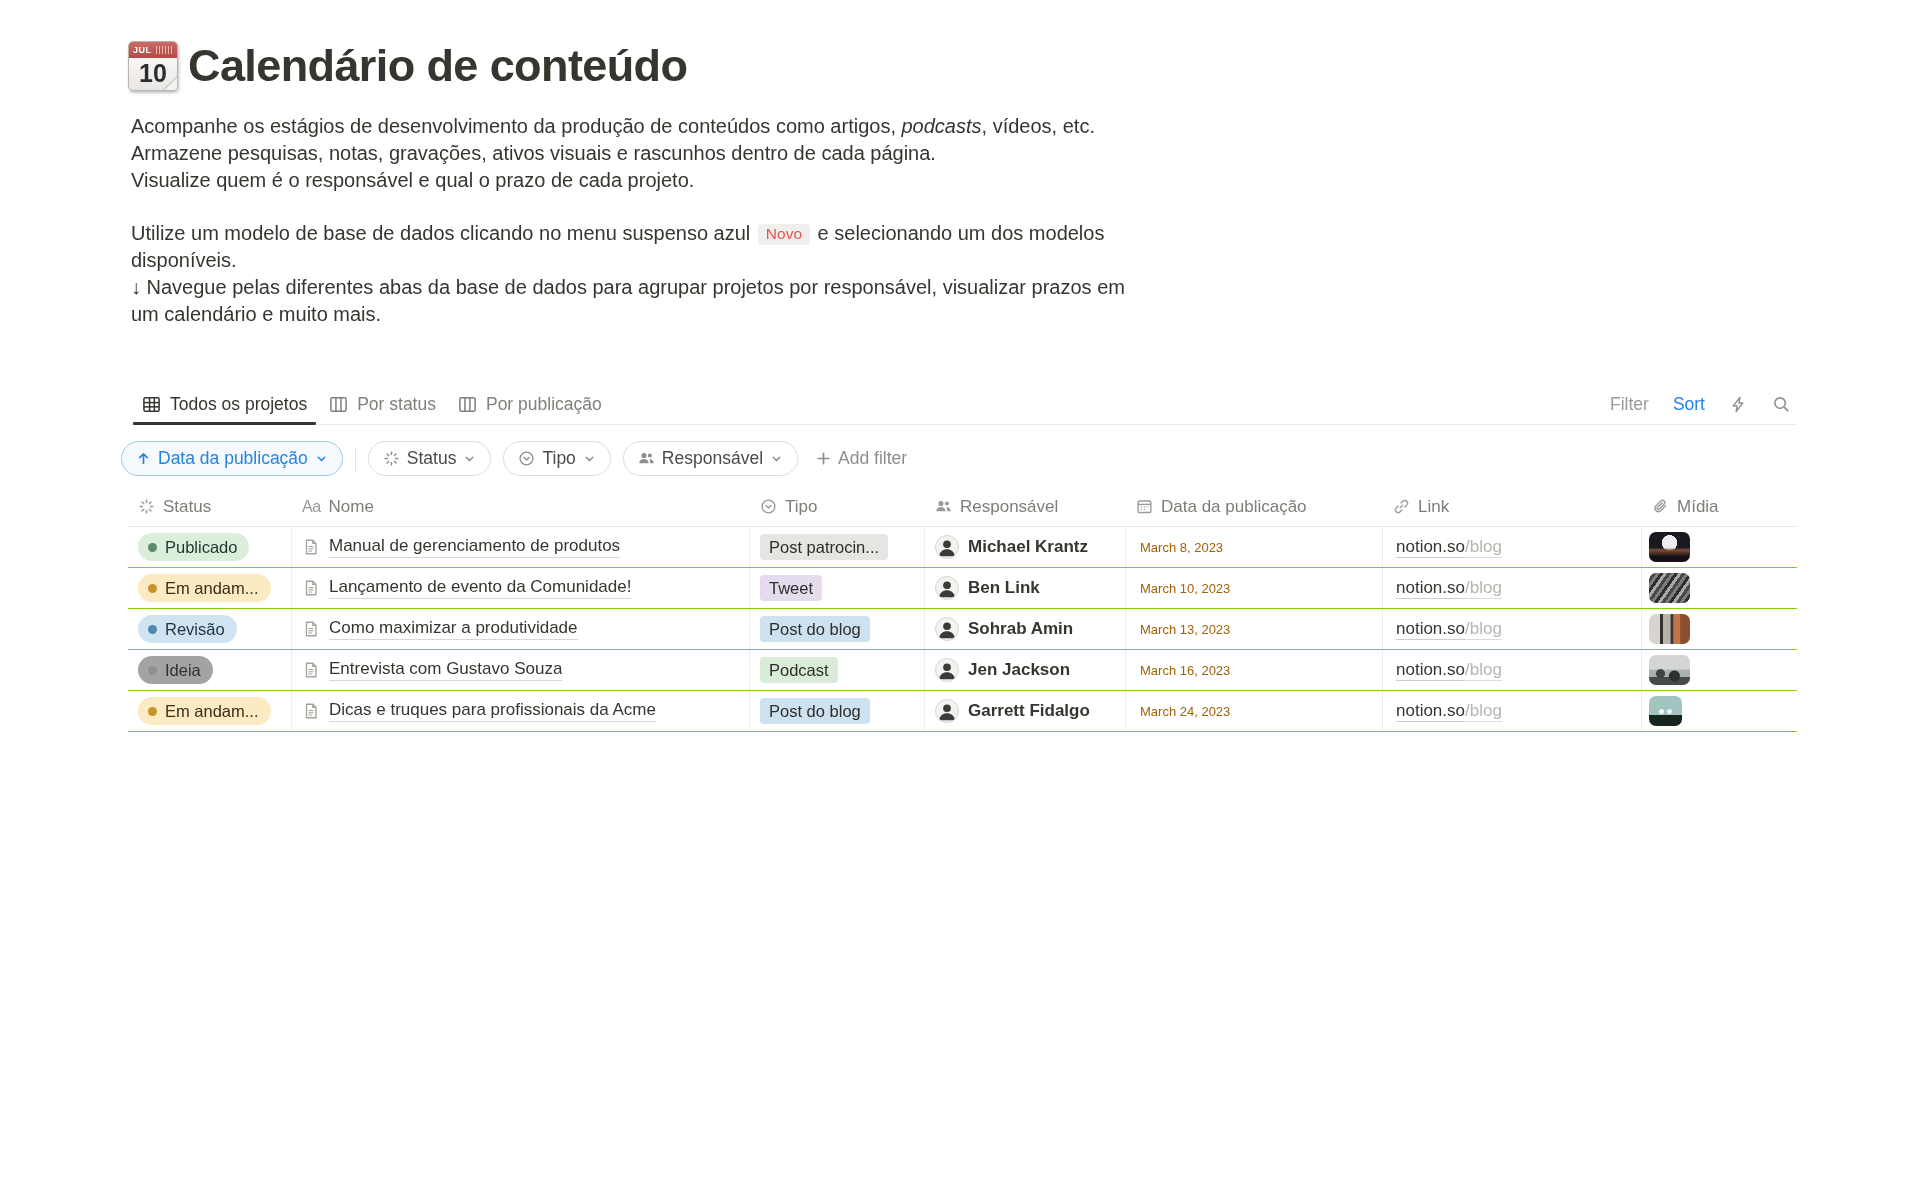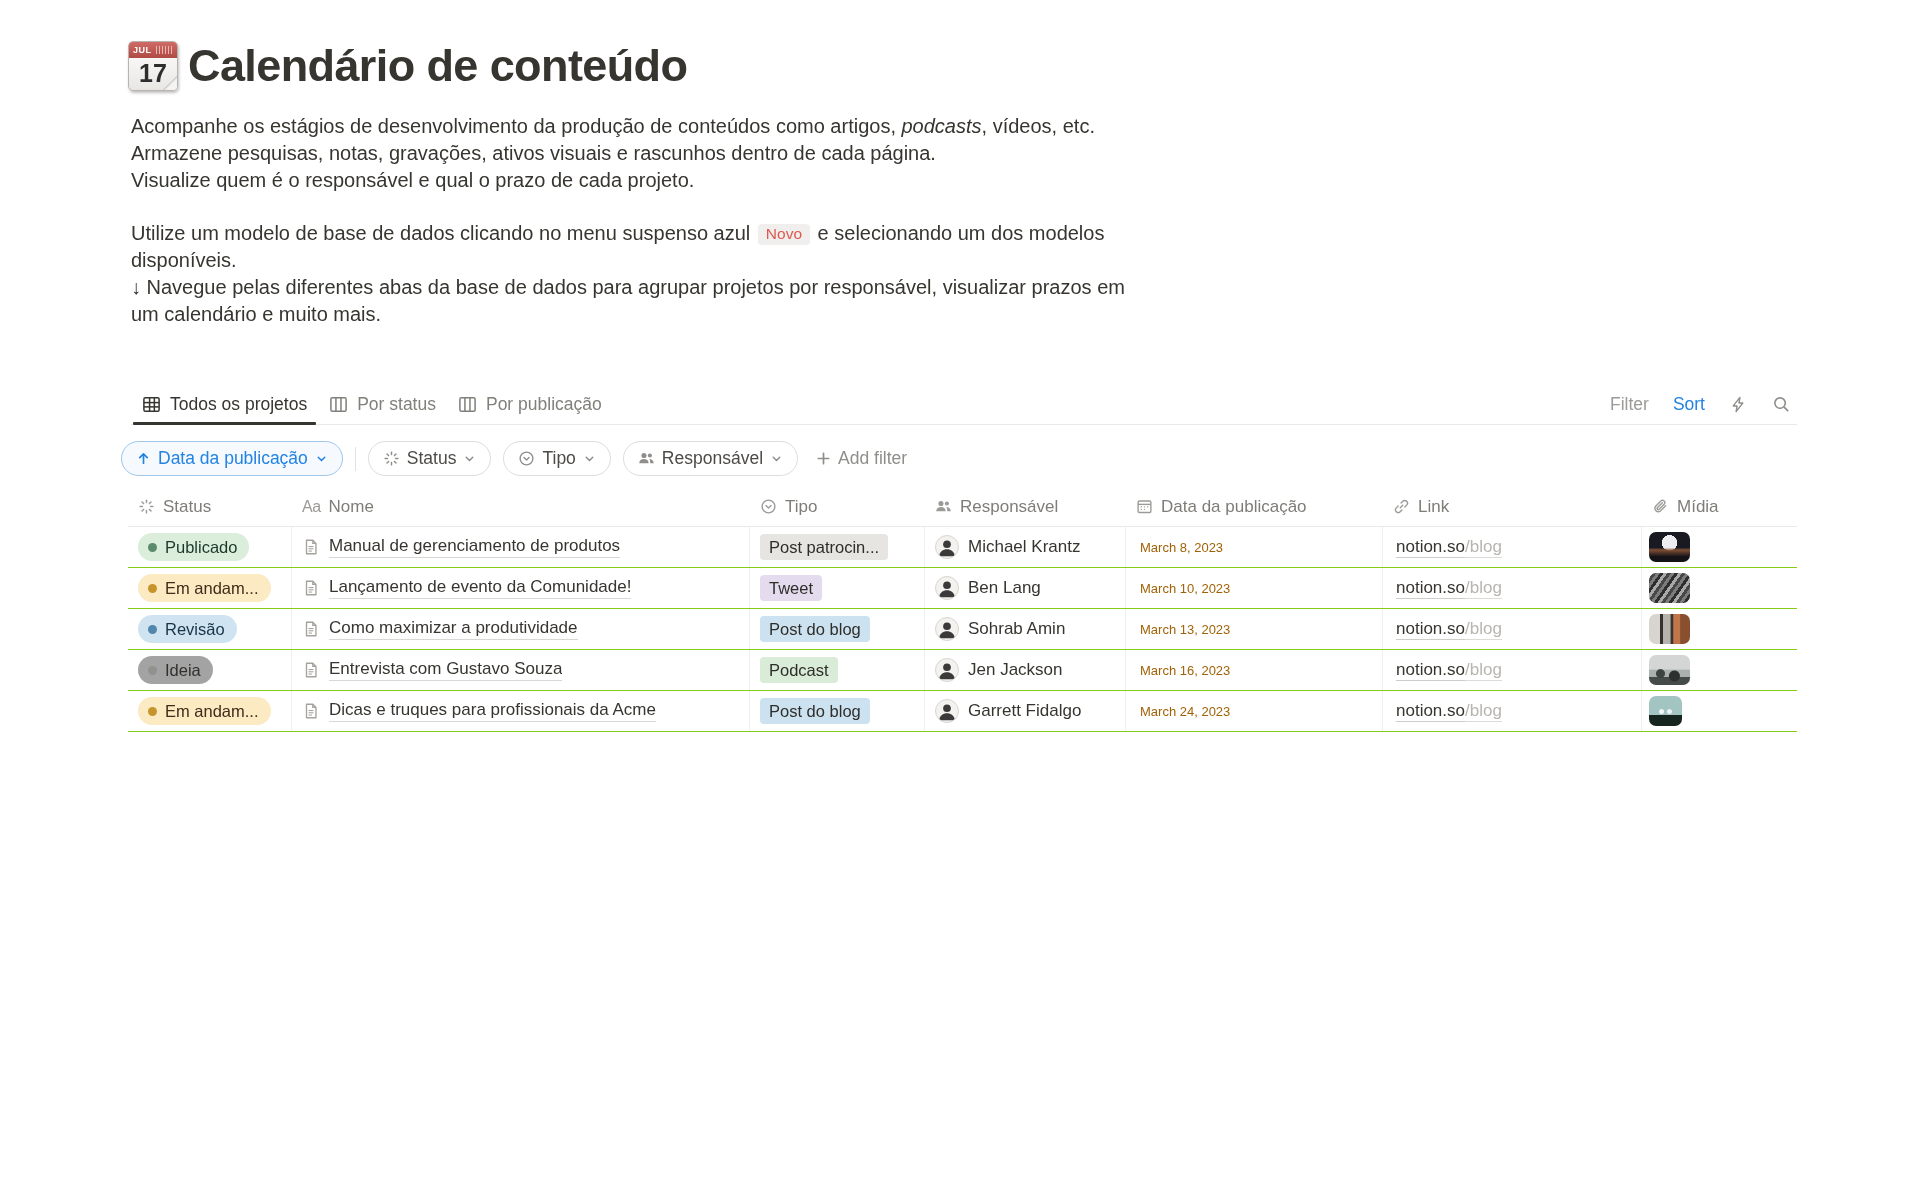--- a/index.html
+++ b/index.html
@@ -84,21 +84,21 @@
   .nm { font-size:17px; font-weight:500; color:#37352f; white-space:nowrap; overflow:hidden;
     border-bottom:1.5px solid #d9d7d3; padding-bottom:1px; }
 
   .tag { display:inline-block; height:26px; line-height:26px; padding:0 9px; border-radius:4px;
     font-size:16.5px; color:#2f2d29; white-space:nowrap; }
   .tag-gray   { background:#e6e5e2; }
   .tag-purple { background:#e5dbee; }
   .tag-blue   { background:#cde2f0; }
   .tag-green  { background:#d8ecd8; }
 
-  .c-owner { gap:9px; font-size:17px; color:#37352f; white-space:nowrap; }
+  .c-owner { gap:9px; font-size:17px; color:#37352f; white-space:nowrap;font-weight:bold; }
   .avatar { width:24px; height:24px; border-radius:50%; background:#f4f2ef; border:1px solid #d8d5d1;
     display:flex; align-items:center; justify-content:center; overflow:hidden; flex:0 0 auto; }
 
   .c-date { font-size:13px; color:#a16207; padding-left:14px; white-space:nowrap; }
 
   .lk { font-size:17px; white-space:nowrap; padding-left:3px; }
   .lk-main { color:#37352f; border-bottom:1.5px solid #cfcdc9; padding-bottom:1px; }
   .lk-path { color:#b8b5b0; border-bottom:1.5px solid #dddbd7; padding-bottom:1px; }
 
   .thumb { width:41px; height:30px; border-radius:7px; flex:0 0 auto; margin-left:-3px; }
@@ -122,21 +122,21 @@
 <body>
 
 <div class="title-row">
   <div class="cal-emoji">
     <span class="pin p1"></span>
       <span class="pin p2"></span>
     <div class="band">
         <span>JUL</span>
         <span class="lines"></span>
       </div>
-    <div class="day">17</div>
+    <div class="day">10</div>
     <div class="curl"></div>
   </div>
   <h1 class="page-title">Calendário de conteúdo</h1>
 </div>
 
 <div class="desc">
   <p><span>Acompanhe os estágios de desenvolvimento da produção de conteúdos como artigos, </span><span class="it">podcasts</span><span>, vídeos, etc.</span><br>
   <span>Armazene pesquisas, notas, gravações, ativos visuais e rascunhos dentro de cada página.</span><br>
   <span>Visualize quem é o responsável e qual o prazo de cada projeto.</span></p>
   <div class="spacer"></div>
@@ -398,21 +398,21 @@
     <div class="cell">
       <span class="tag tag-purple">Tweet</span>
     </div>
     <div class="cell c-owner">
       <span class="avatar">
         <svg width="22" height="22" viewBox="0 0 24 24">
               <circle cx="12" cy="9" r="4.2" fill="#3a3a3a"></circle>
               <path d="M3.5 22c.6-5 4.1-7.5 8.5-7.5s7.9 2.5 8.5 7.5z" fill="#3a3a3a"></path>
             </svg>
       </span>
-      <span>Ben Lang</span>
+      <span>Ben Link</span>
     </div>
     <div class="cell c-date">
       <span>March 10, 2023</span>
     </div>
     <div class="cell">
       <span class="lk"><span class="lk-main">notion.so</span><span class="lk-path">/blog</span></span>
     </div>
     <div class="cell">
       <span class="thumb thumb-crowd-bw"></span>
     </div>

